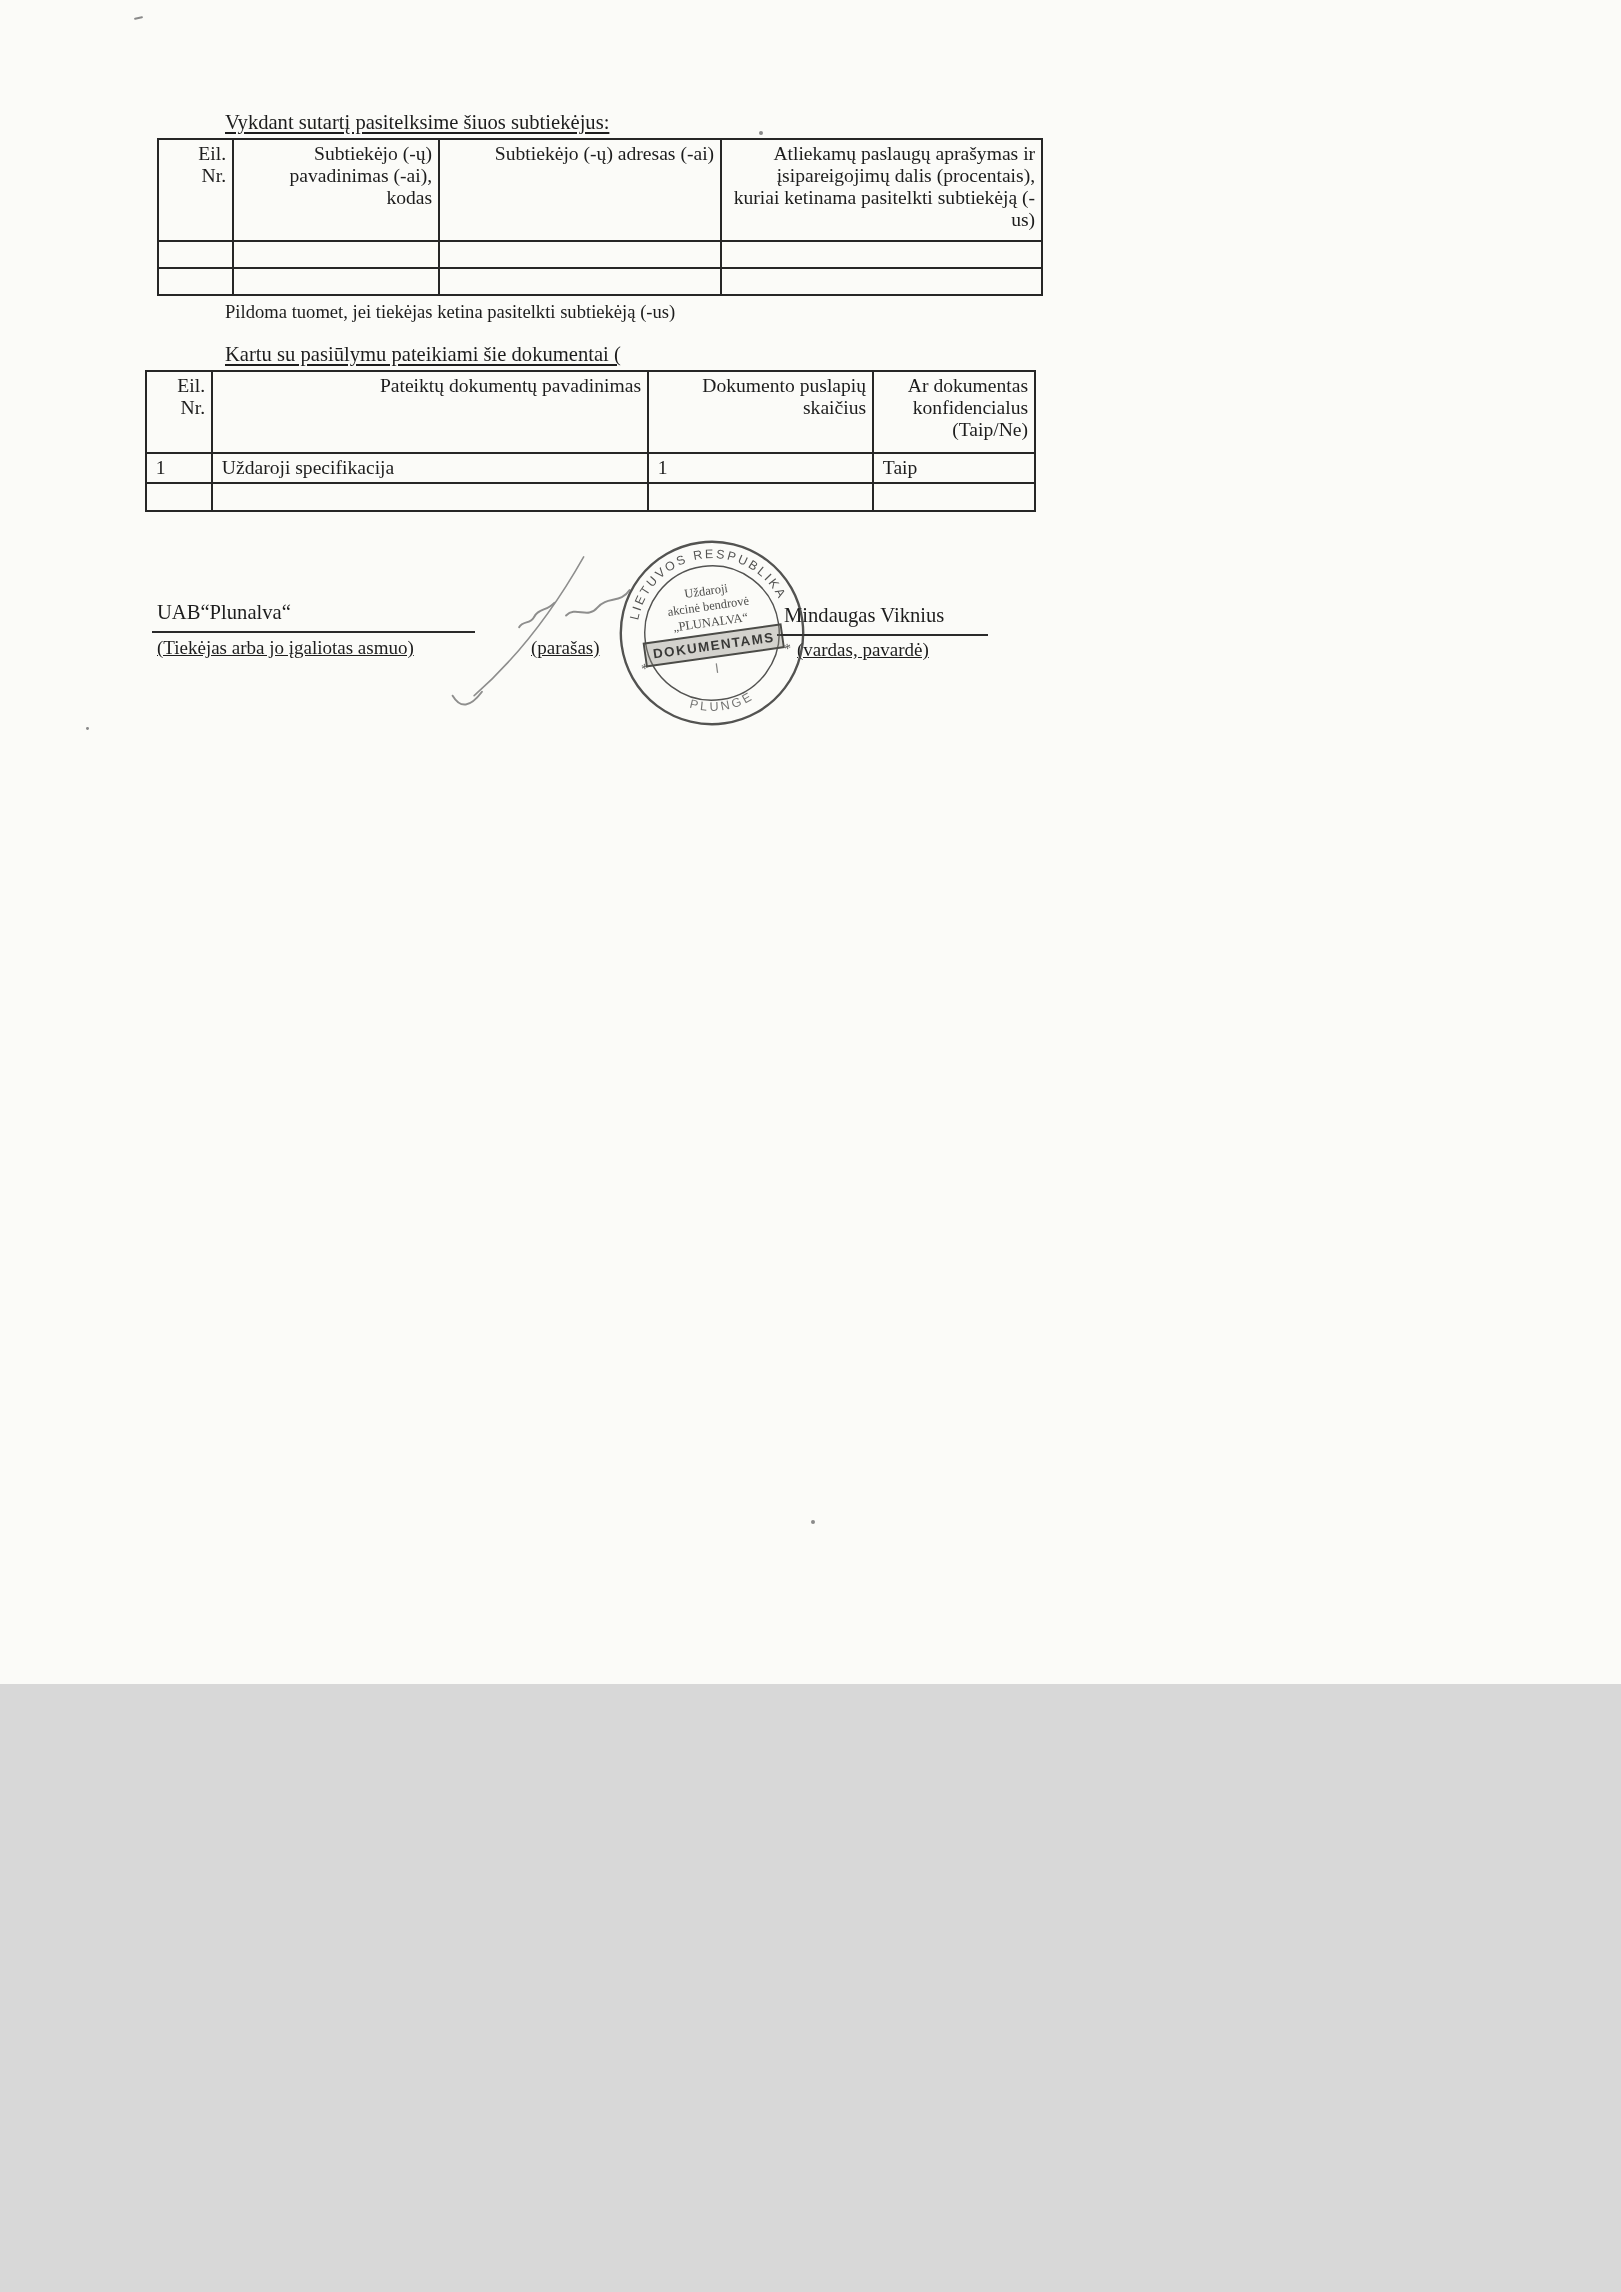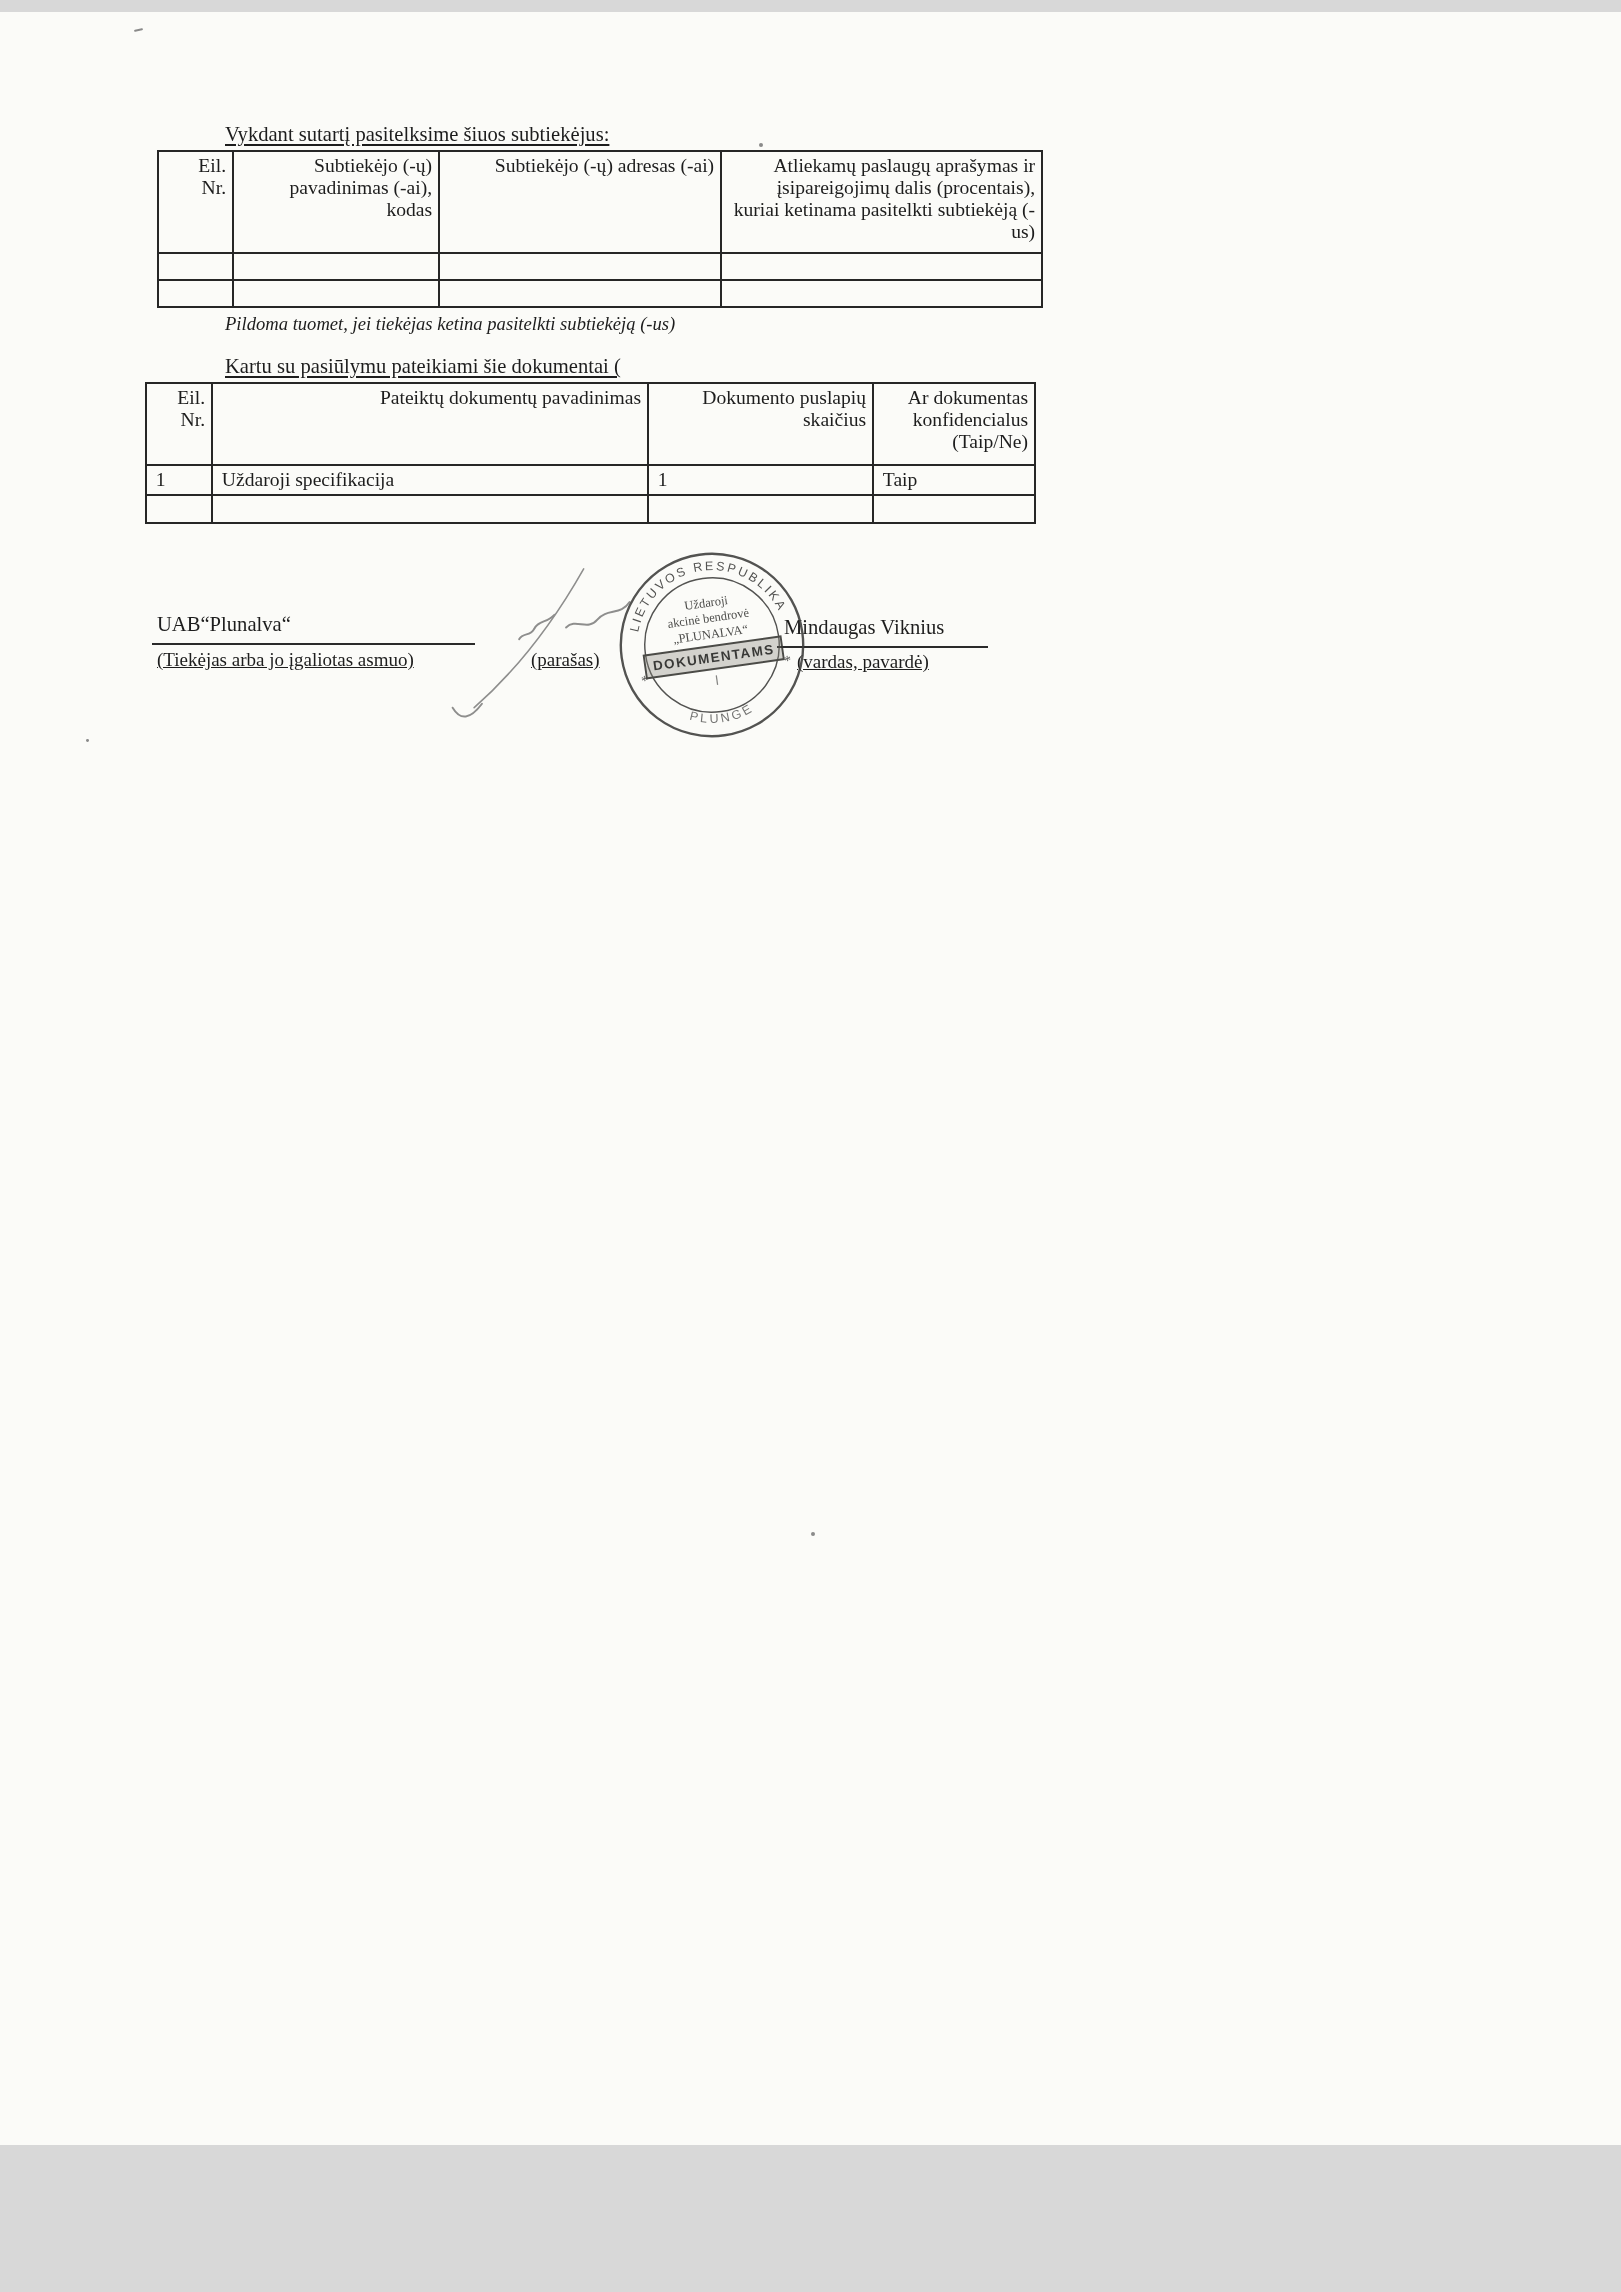--- a/index.html
+++ b/index.html
@@ -1,35 +1,34 @@
 <!DOCTYPE html>
 <html><head>
 <meta charset="utf-8">
 <style>
   * { margin:0; padding:0; box-sizing:border-box; }
   html,body { background:#d8d8d8; }
   .page {
     position:relative;
-    width:1621px; height:2133px;
-    margin:12px auto;
+    width:1621px; height:1684px;
+    margin:0 auto;
     background:#fbfbf8;
     font-family:"Liberation Serif", serif;
     color:#1d1d1d;
     overflow:hidden;
   }
   .heading {
     position:absolute;
     font-size:20.6px;
     text-decoration:underline;
     text-underline-offset:2.9px;
     white-space:nowrap;
   }
   .note {
     position:absolute;
-    font-style:italic;
     font-size:18.6px;
     white-space:nowrap;
   }
   table.doc-table {
     position:absolute;
     border-collapse:collapse;
     table-layout:fixed;
   }
   .doc-table th, .doc-table td {
     border:2px solid #262626;

